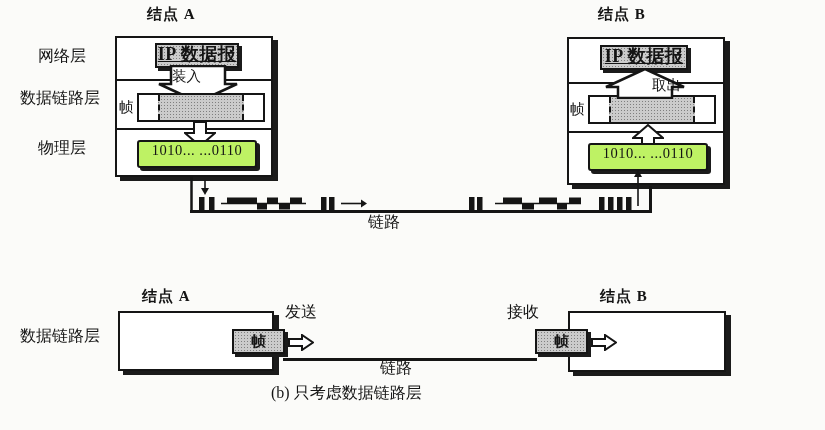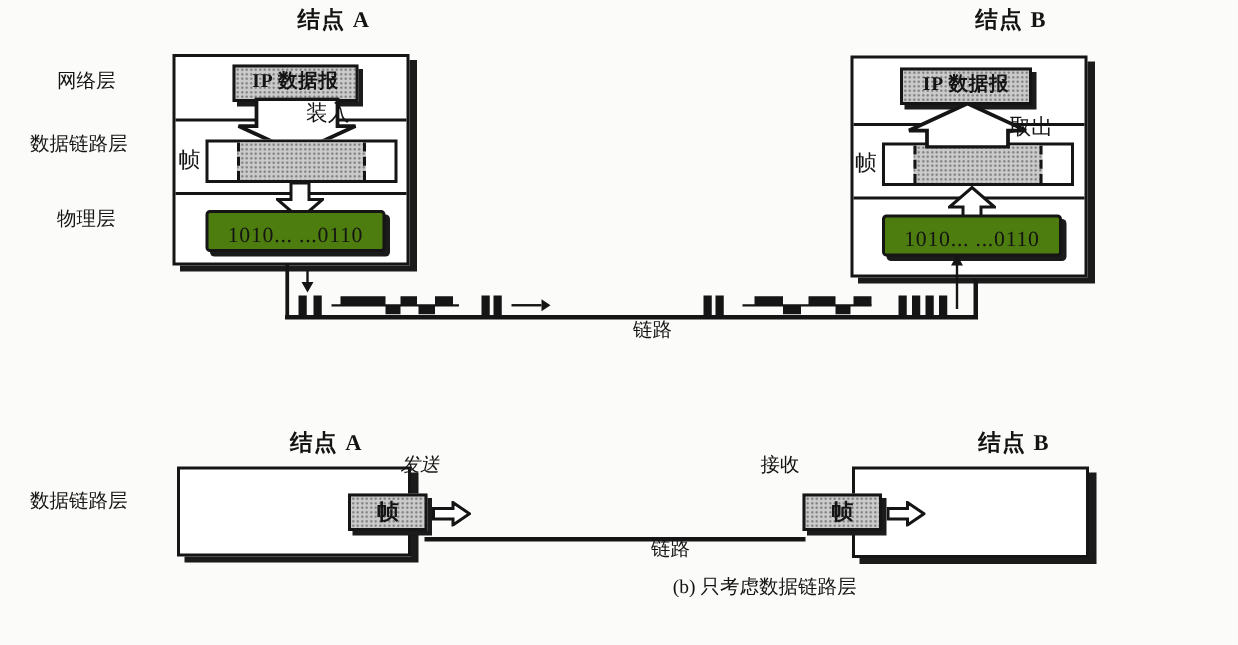--- a/index.html
+++ b/index.html
@@ -9,21 +9,21 @@
     background:#f6f6f4;
   }
   .stage{
     position:relative;
     width:825px;height:430px;
     background:#fbfbf9;
     overflow:hidden;
   }
   .abs{position:absolute;}
   .txt{position:absolute;white-space:nowrap;line-height:1.15;}
-  .ctr{text-align:right;}
+  .ctr{text-align:left;}
   
   .node-box{
     position:absolute;
     background:#ffffff;
     border:2px solid #151515;
     box-shadow:5px 4px 0 #1b1b1b;
     box-sizing:border-box;
   }
   .hdiv{
     position:absolute;left:0;right:0;height:2px;background:#151515;
@@ -32,60 +32,61 @@
   .stipple{
     background-color:#cbcbcb;
     background-image:radial-gradient(circle,#7f7f7f 0.7px,rgba(0,0,0,0) 0.9px);
     background-size:3px 3px;
   }
   .ip-box{
     position:absolute;
     border:2px solid #151515;
     box-shadow:3px 3px 0 #1b1b1b;
     box-sizing:border-box;
-    font-weight:bold;font-size:13px;
-    display:flex;align-items:flex-start;justify-content:center;
+    font-weight:bold;font-size:18px;
+    display:flex;align-items:flex-end;justify-content:center;
     letter-spacing:0.5px;
+    text-decoration:underline;
   }
   .frame-box{
     position:absolute;
     background:#ffffff;
     border:2px solid #151515;
     box-sizing:border-box;
   }
   .frame-mid{
     position:absolute;top:0;bottom:0;left:19px;width:86px;
     border-left:2px dashed #151515;
     border-right:2px dashed #151515;
     box-sizing:border-box;
   }
   .bits-box{
     position:absolute;
-    background:#4d7c0f;
+    background:#bef264;
     border:2px solid #151515;
     border-radius:3px;
     box-shadow:3px 3px 0 #1b1b1b;
     box-sizing:border-box;
     font-size:14.5px;
-    display:flex;align-items:flex-end;justify-content:center;
+    display:flex;align-items:flex-start;justify-content:center;
     letter-spacing:0.5px;
   }
   .frame-b{
     position:absolute;
     border:2px solid #151515;
     box-shadow:3px 3px 0 #1b1b1b;
     box-sizing:border-box;
     font-weight:bold;font-size:14.5px;
     display:flex;align-items:center;justify-content:center;
     z-index:2;
   }
   .link-line-b{
     position:absolute;height:3px;background:#151515;z-index:1;
   }
-  .lbl{font-size:13px;}
+  .lbl{font-size:16px;}
   .title{font-size:15px;font-weight:bold;letter-spacing:1px;}
   .arrow-label{font-size:14.5px;}
   svg{display:block;}
 </style>
 </head>
 <body>
 
 <div class="stage">
 
   <div class="txt lbl" style="left:38px;top:47px;">网络层</div>
@@ -208,21 +209,21 @@
   <div class="node-box" style="left:568px;top:311px;width:158px;height:61px;"></div>
 
   <div class="link-line-b" style="left:283px;top:358px;width:254px;"></div>
 
   <div class="frame-b stipple" style="left:232px;top:329px;width:53px;height:25px;">
     <span>帧</span>
   </div>
   <svg class="abs" style="left:288px;top:334px;z-index:2;" width="26" height="17" viewBox="0 0 26 17">
     <polygon points="1,5 14,5 14,1 25,8.5 14,16 14,12 1,12" fill="#ffffff" stroke="#151515" stroke-width="2"></polygon>
   </svg>
-  <div class="txt lbl" style="left:267px;top:303px;font-style:italic;">发送</div>
+  <div class="txt lbl" style="left:285px;top:303px;">发送</div>
 
   <div class="frame-b stipple" style="left:535px;top:329px;width:53px;height:25px;">
     <span>帧</span>
   </div>
   <svg class="abs" style="left:591px;top:334px;z-index:2;" width="26" height="17" viewBox="0 0 26 17">
     <polygon points="1,5 14,5 14,1 25,8.5 14,16 14,12 1,12" fill="#ffffff" stroke="#151515" stroke-width="2"></polygon>
   </svg>
   <div class="txt lbl" style="left:507px;top:303px;">接收</div>
 
   <div class="txt lbl ctr" style="left:380px;top:359px;width:80px;">链路</div>

